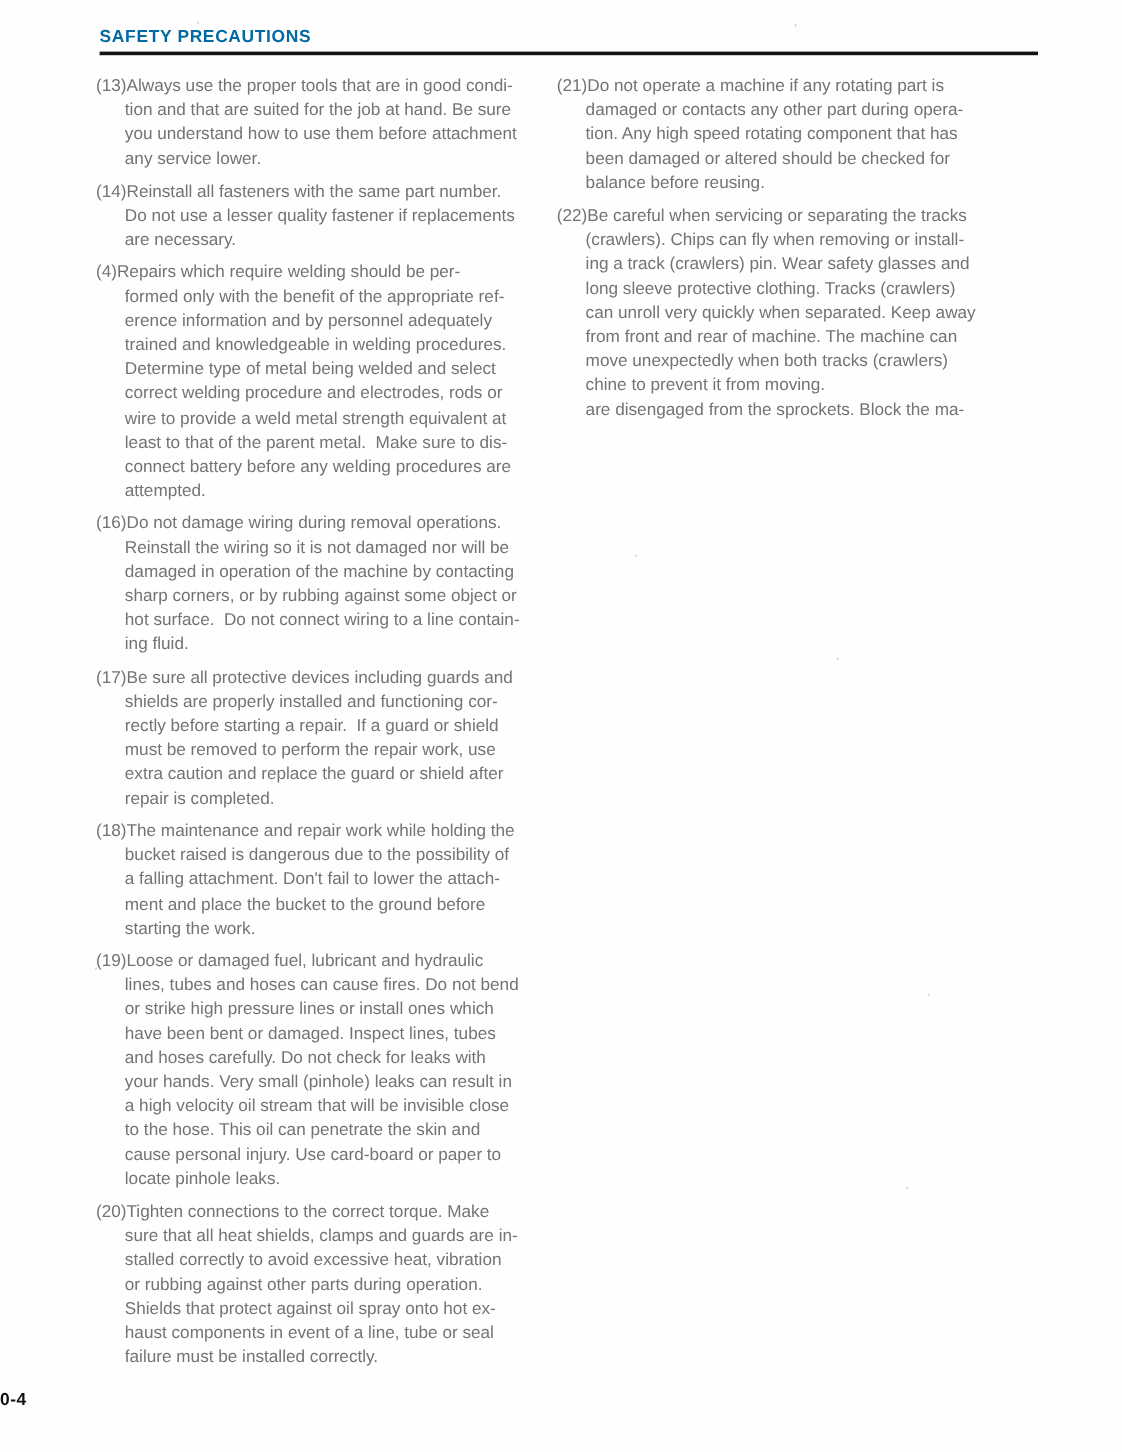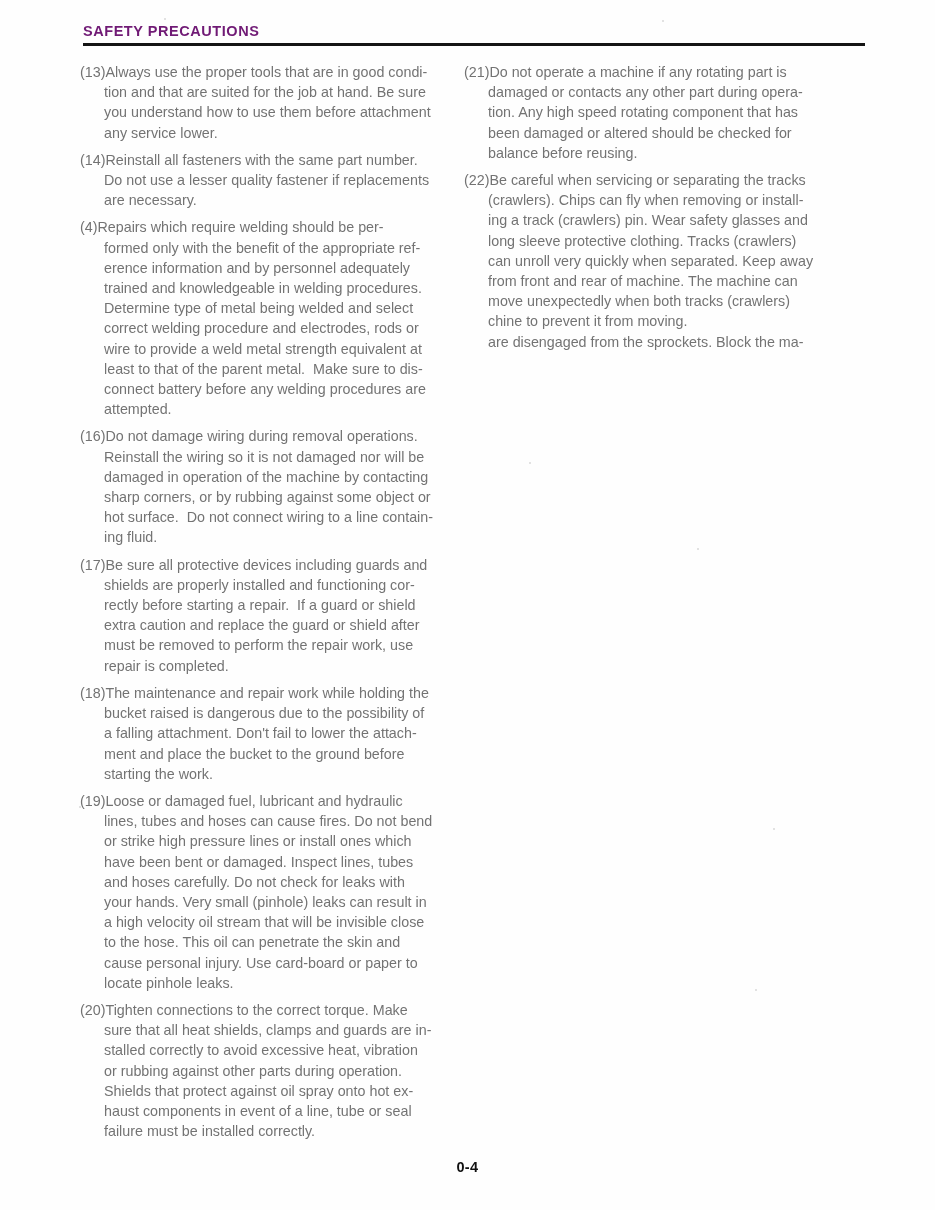--- a/index.html
+++ b/index.html
@@ -25,21 +25,21 @@
   .header {
     position: absolute;
     left: 83px;
     top: 22px;
     width: 782px;
   }
   .header-title {
     font-size: 14.5px;
     font-weight: bold;
     letter-spacing: 0.55px;
-    color: #701a75;
+    color: #0369a1;
     line-height: 18px;
     white-space: nowrap;
   }
   .header-rule {
     position: absolute;
     left: 83px;
     top: 43px;
     width: 782px;
     height: 3px;
     background: #141414;
@@ -76,21 +76,20 @@
   .item-line.first {
     padding-left: 0;
   }
 
   
   .footer {
     position: absolute;
     left: 0;
     top: 1158px;
     width: 935px;
-    text-align: center;
   }
   .footer-page {
     font-size: 14.5px;
     font-weight: bold;
     letter-spacing: 0.4px;
     color: #111111;
   }
 
   
   .speckle {
@@ -141,22 +140,22 @@
           <span class="item-line">Reinstall the wiring so it is not damaged nor will be</span>
           <span class="item-line">damaged in operation of the machine by contacting</span>
           <span class="item-line">sharp corners, or by rubbing against some object or</span>
           <span class="item-line">hot surface.  Do not connect wiring to a line contain-</span>
           <span class="item-line">ing fluid.</span>
         </div>
         <div class="item">
           <span class="item-line first">(17)Be sure all protective devices including guards and</span>
           <span class="item-line">shields are properly installed and functioning cor-</span>
           <span class="item-line">rectly before starting a repair.  If a guard or shield</span>
+          <span class="item-line">must be removed to perform the repair work, use</span>
           <span class="item-line">extra caution and replace the guard or shield after</span>
-          <span class="item-line">must be removed to perform the repair work, use</span>
           <span class="item-line">repair is completed.</span>
         </div>
         <div class="item">
           <span class="item-line first">(18)The maintenance and repair work while holding the</span>
           <span class="item-line">bucket raised is dangerous due to the possibility of</span>
           <span class="item-line">a falling attachment. Don't fail to lower the attach-</span>
           <span class="item-line">ment and place the bucket to the ground before</span>
           <span class="item-line">starting the work.</span>
         </div>
         <div class="item">

